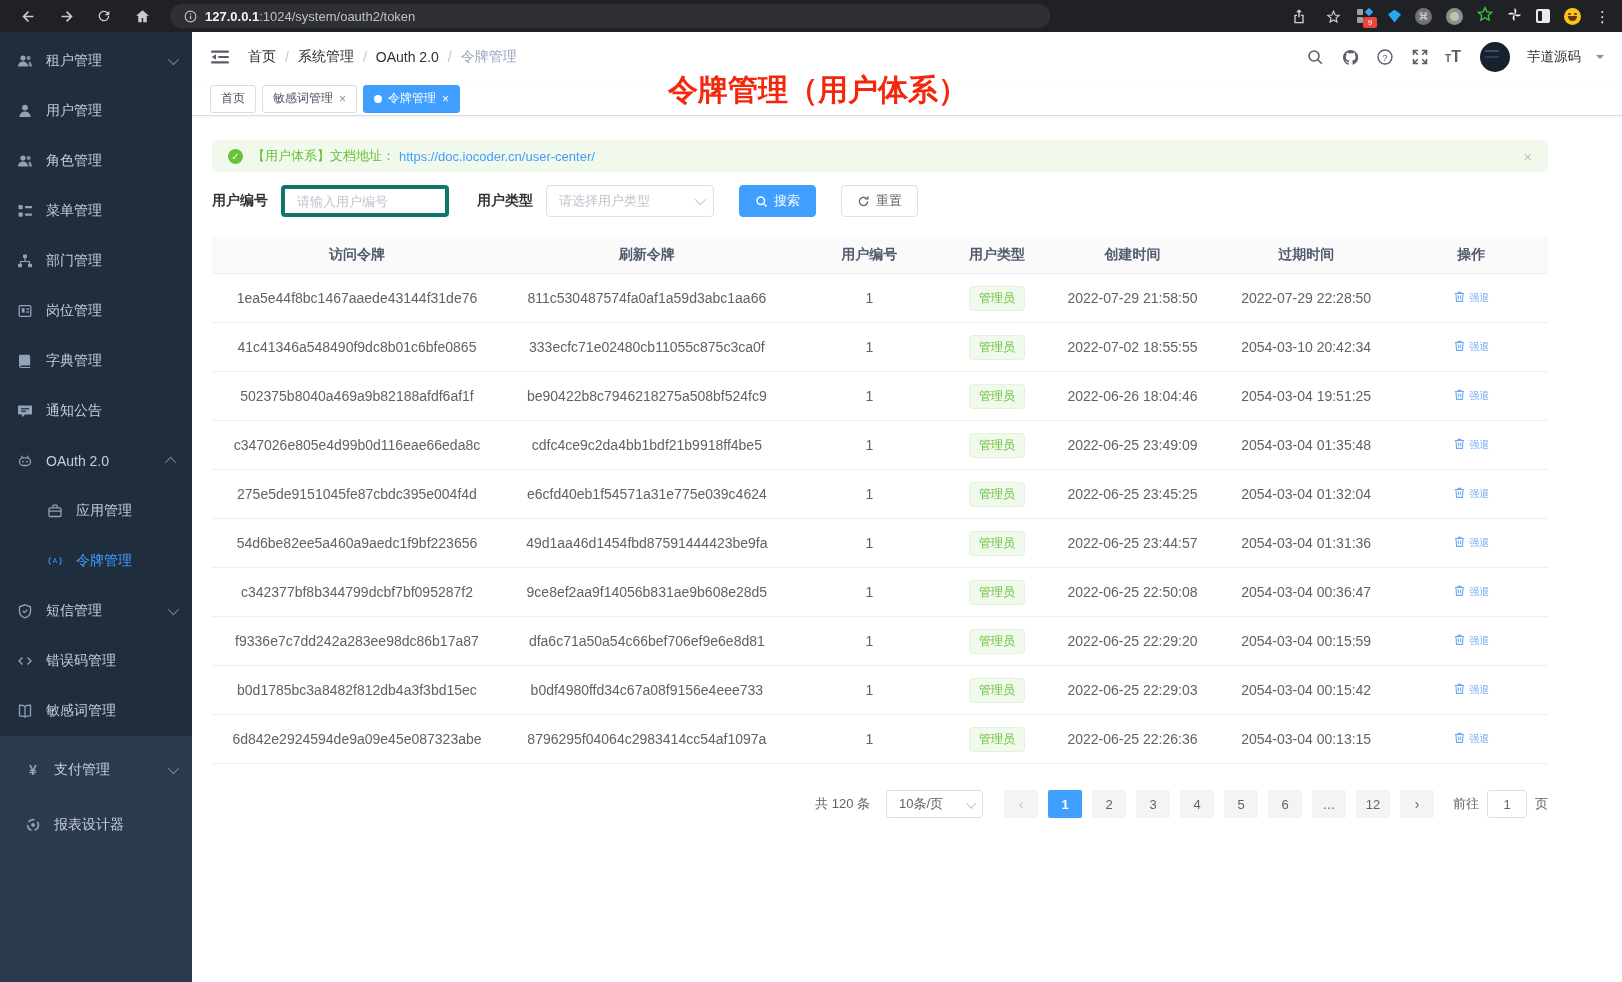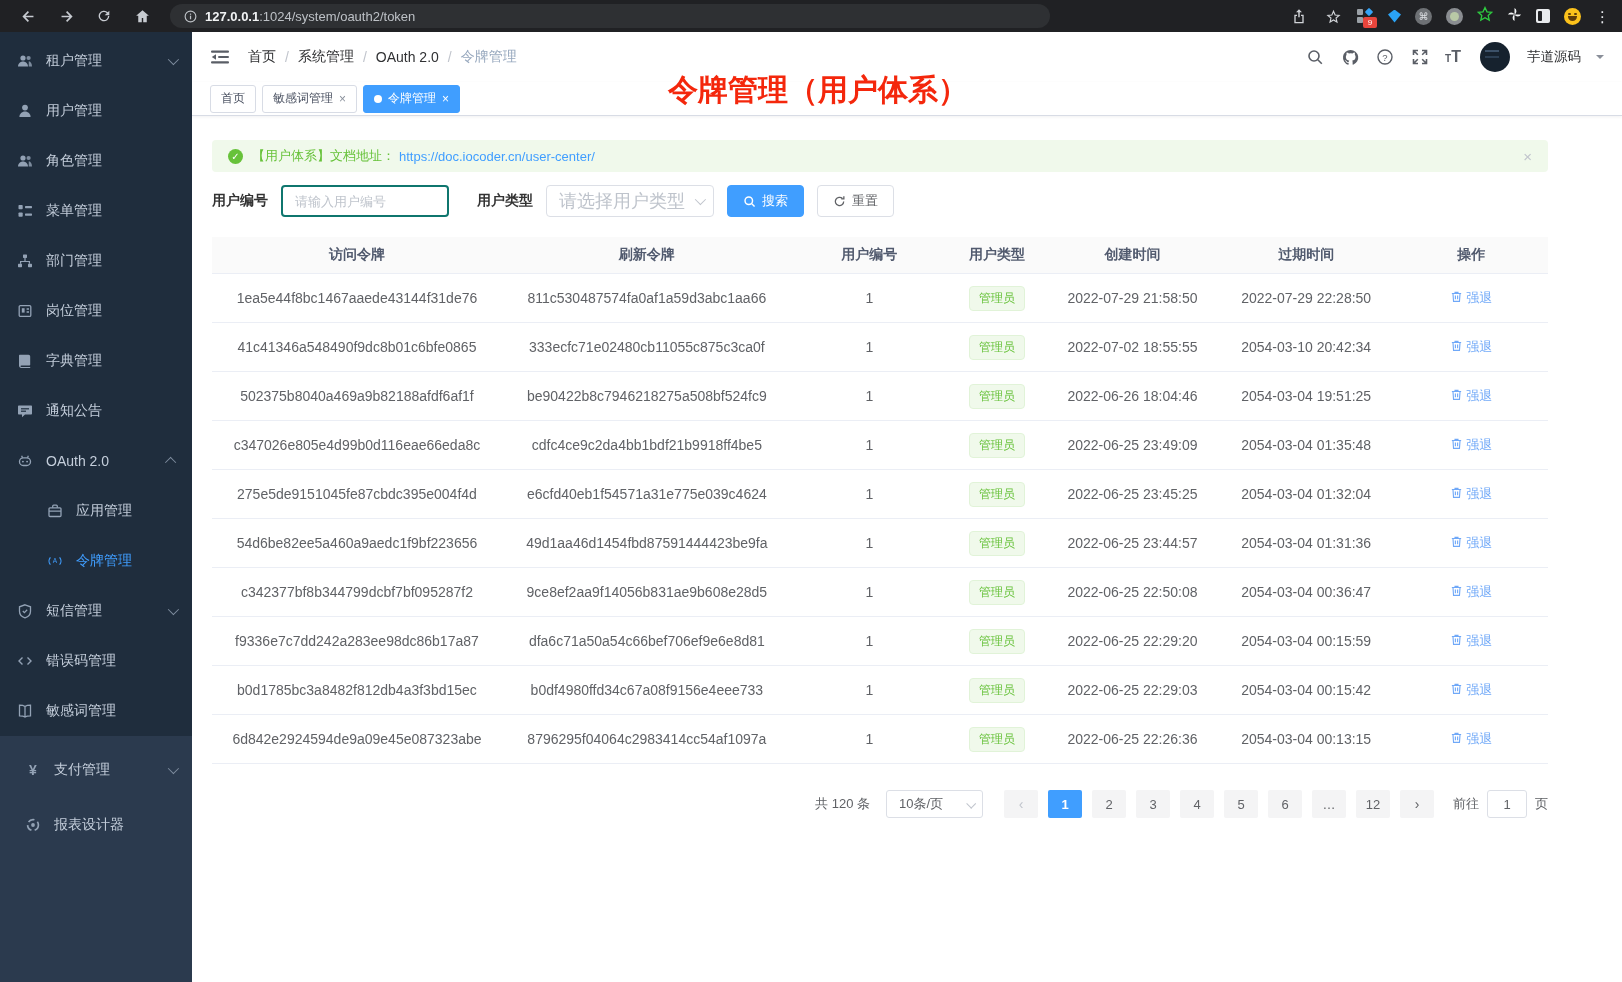--- a/index.html
+++ b/index.html
@@ -84,40 +84,40 @@
   
   .content{padding:24px 74px 0 20px;}
   .alert{display:flex;align-items:center;height:32px;background:#f0f9eb;border-radius:4px;padding:0 16px;box-sizing:border-box;}
   .check-ic{width:15px;height:15px;border-radius:50%;background:#67c23a;color:#fff;font-size:10px;display:flex;
             align-items:center;justify-content:center;flex:0 0 15px;}
   .alert-text{color:#67c23a;font-size:13px;margin-left:9px;}
   .alert-link{color:#409eff;font-size:13px;margin-left:4px;cursor:pointer;text-decoration:none;}
   .alert-close{margin-left:auto;color:#c0c4cc;font-size:15px;cursor:pointer;}
   .filter-row{display:flex;align-items:center;margin-top:13px;}
   .f-label{font-size:14px;font-weight:bold;color:#333;margin-right:13px;}
-  .f-input{width:168px;height:32px;border:2px solid #0f766e;border-radius:4px;padding:0 12px;font-size:13px;color:#606266;
+  .f-input{width:168px;height:32px;border:4px solid #0f766e;border-radius:4px;padding:0 12px;font-size:13px;color:#606266;
            box-sizing:border-box;outline:none;font-family:inherit;}
   .f-input::placeholder{color:#bfc4cc;}
-  .f-select{width:168px;height:32px;border:1px solid #dcdfe6;border-radius:4px;padding:0 10px 0 12px;font-size:18px;
+  .f-select{width:168px;height:32px;border:1px solid #dcdfe6;border-radius:4px;padding:0 10px 0 12px;font-size:13px;
             color:#bfc4cc;display:flex;align-items:center;box-sizing:border-box;cursor:pointer;}
   .f-select .sel-arrow{margin-left:auto;width:7px;height:7px;border-right:1.3px solid #c0c4cc;border-bottom:1.3px solid #c0c4cc;
             transform:rotate(45deg) translateY(-2px);}
   .gap28{width:28px;}  .gap13{width:13px;}
-  .btn{height:32px;display:inline-flex;align-items:center;gap:6px;padding:0 15px;border-radius:4px;font-size:13px;cursor:pointer;box-sizing:border-box;}
+  .btn{height:32px;display:inline-flex;align-items:center;gap:6px;padding:0 15px;border-radius:4px;font-size:13px;cursor:pointer;box-sizing:border-box;margin-left:12px;}
   .btn-primary{background:#409eff;color:#fff;border:1px solid #409eff;}
   .btn-plain{background:#fff;color:#606266;border:1px solid #dcdfe6;}
   
   .table{margin-top:20px;}
   .t-head{display:flex;height:36px;align-items:center;background:#fafafa;border-bottom:1px solid #ebeef5;}
   .t-hcell{font-size:14px;font-weight:bold;color:#515a6e;text-align:center;}
   .t-row{display:flex;height:48px;align-items:center;border-bottom:1px solid #ebeef5;}
   .t-cell{font-size:14px;color:#606266;text-align:center;overflow:hidden;white-space:nowrap;}
   .tag-success{display:inline-block;padding:3px 9px;font-size:12px;color:#67c23a;background:#f0f9eb;
                border:1px solid #e1f3d8;border-radius:4px;}
-  .act-link{display:inline-flex;align-items:center;gap:3px;color:#6fa8f8;font-size:13px;cursor:pointer;}
+  .act-link{display:inline-flex;align-items:center;gap:3px;color:#6fa8f8;font-size:10px;cursor:pointer;}
   .act-link svg{width:13px;height:13px;}
   
   .pager-row{display:flex;align-items:center;justify-content:flex-end;margin-top:26px;font-size:13px;color:#606266;}
   .pg-total{margin-right:16px;}
   .pg-size{width:97px;height:28px;border:1px solid #dcdfe6;border-radius:3px;display:flex;align-items:center;
            padding:0 8px 0 12px;box-sizing:border-box;color:#606266;cursor:pointer;}
   .pg-size .sel-arrow{margin-left:auto;width:6px;height:6px;border-right:1.3px solid #c0c4cc;border-bottom:1.3px solid #c0c4cc;
            transform:rotate(45deg) translateY(-1px);}
   .pager{display:flex;align-items:center;margin-left:16px;}
   .pg-btn{min-width:26px;height:28px;margin:0 5px;background:#f4f4f5;border-radius:2px;display:flex;align-items:center;

